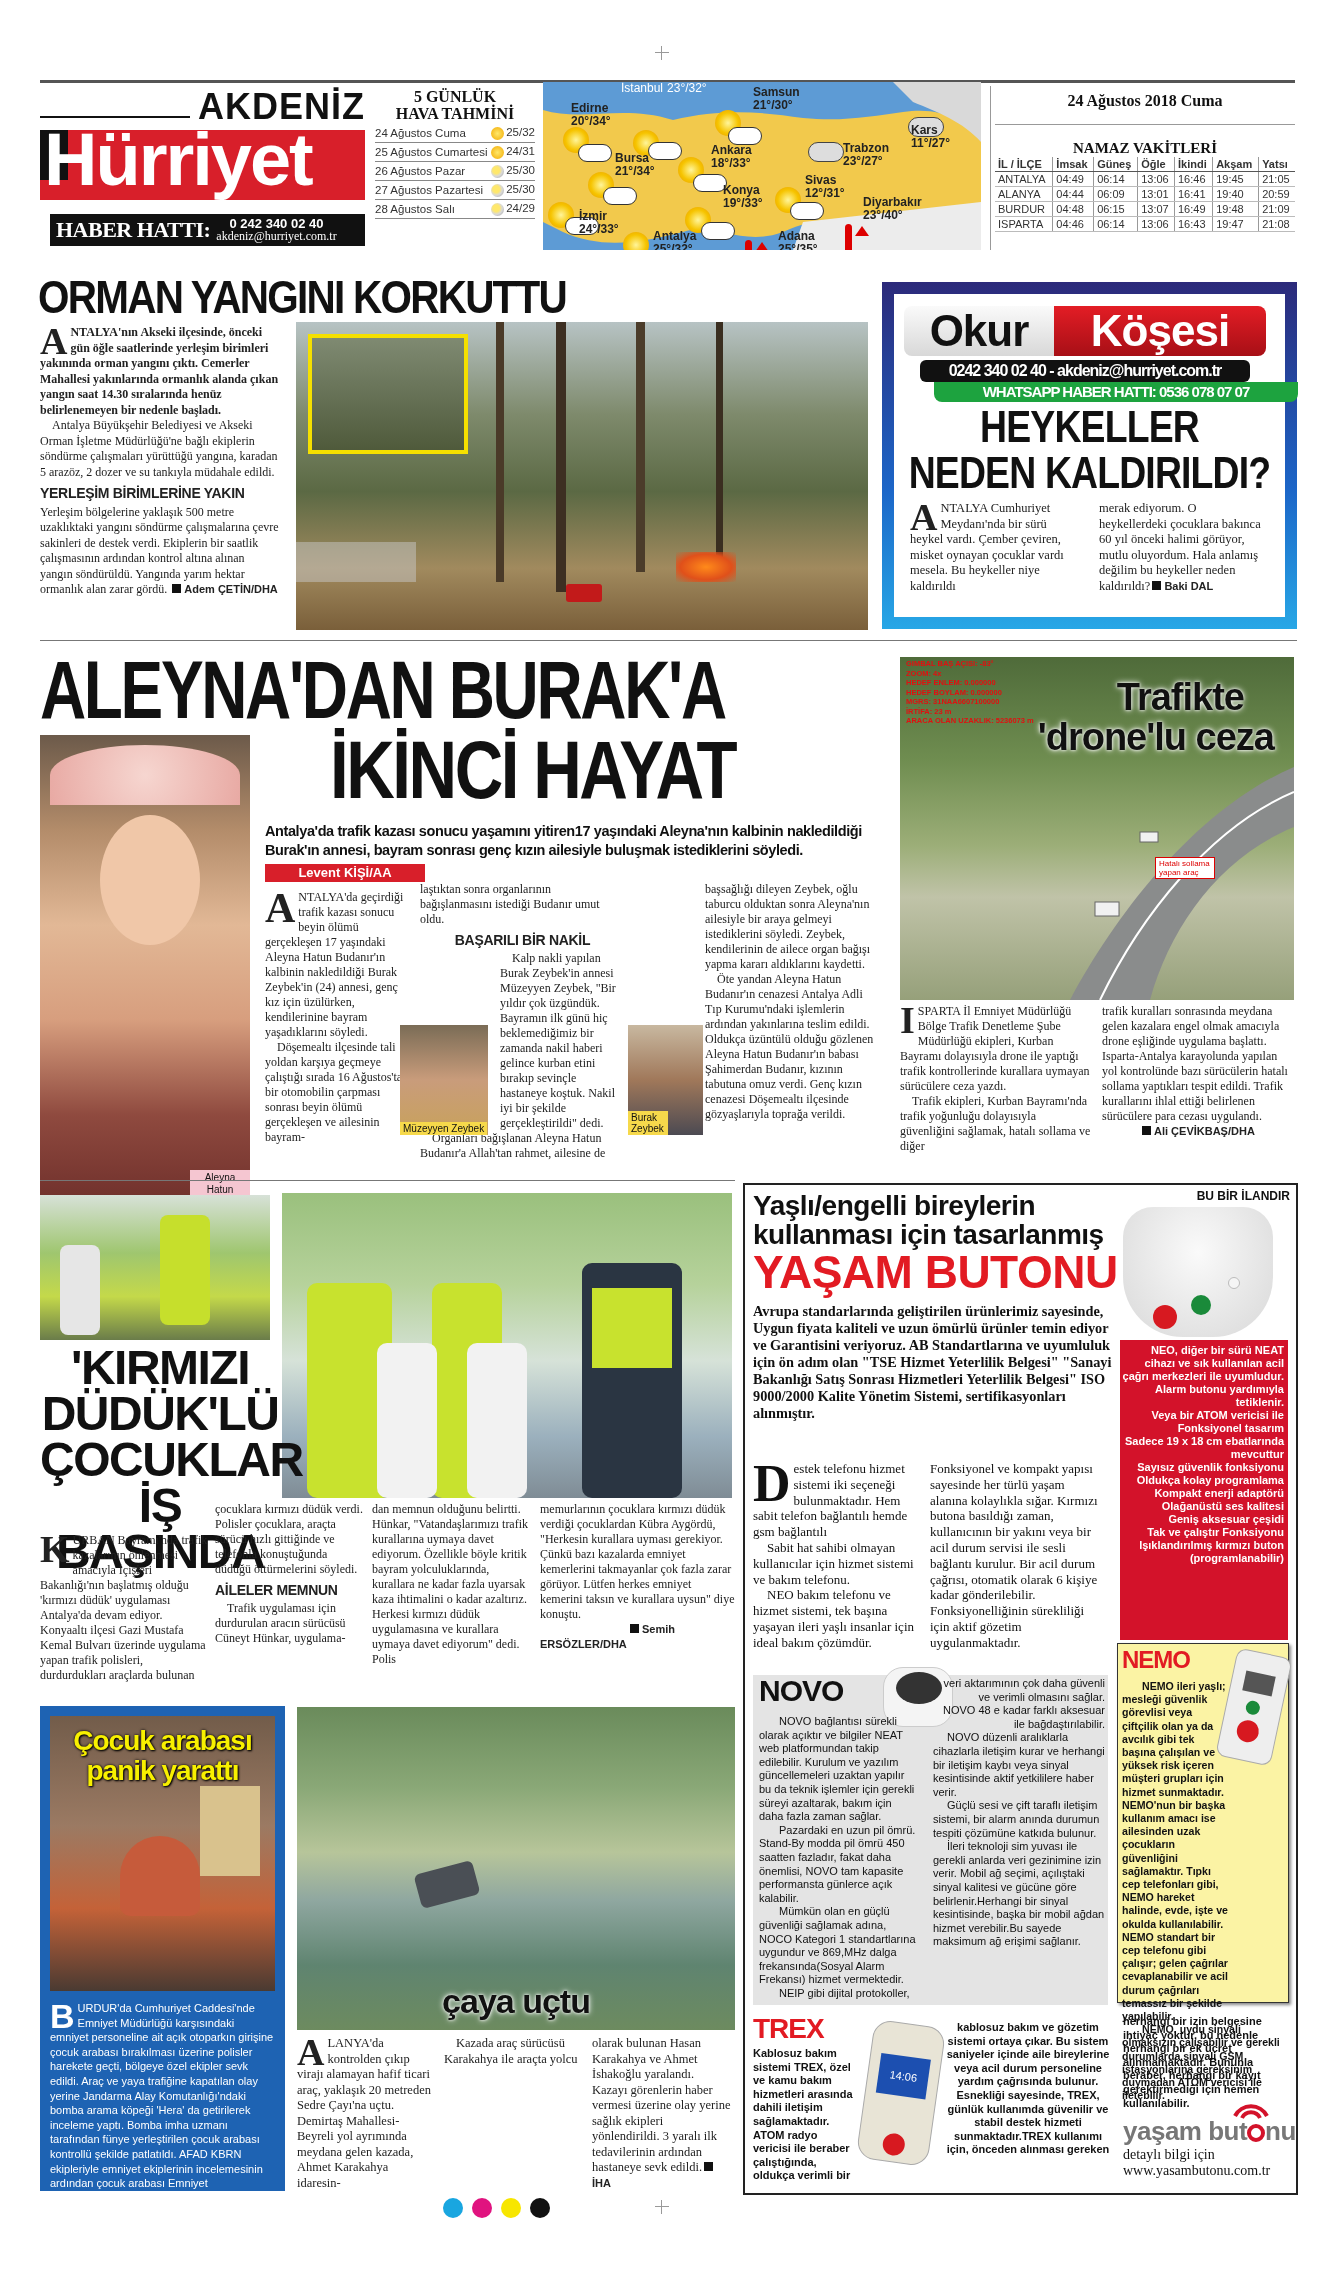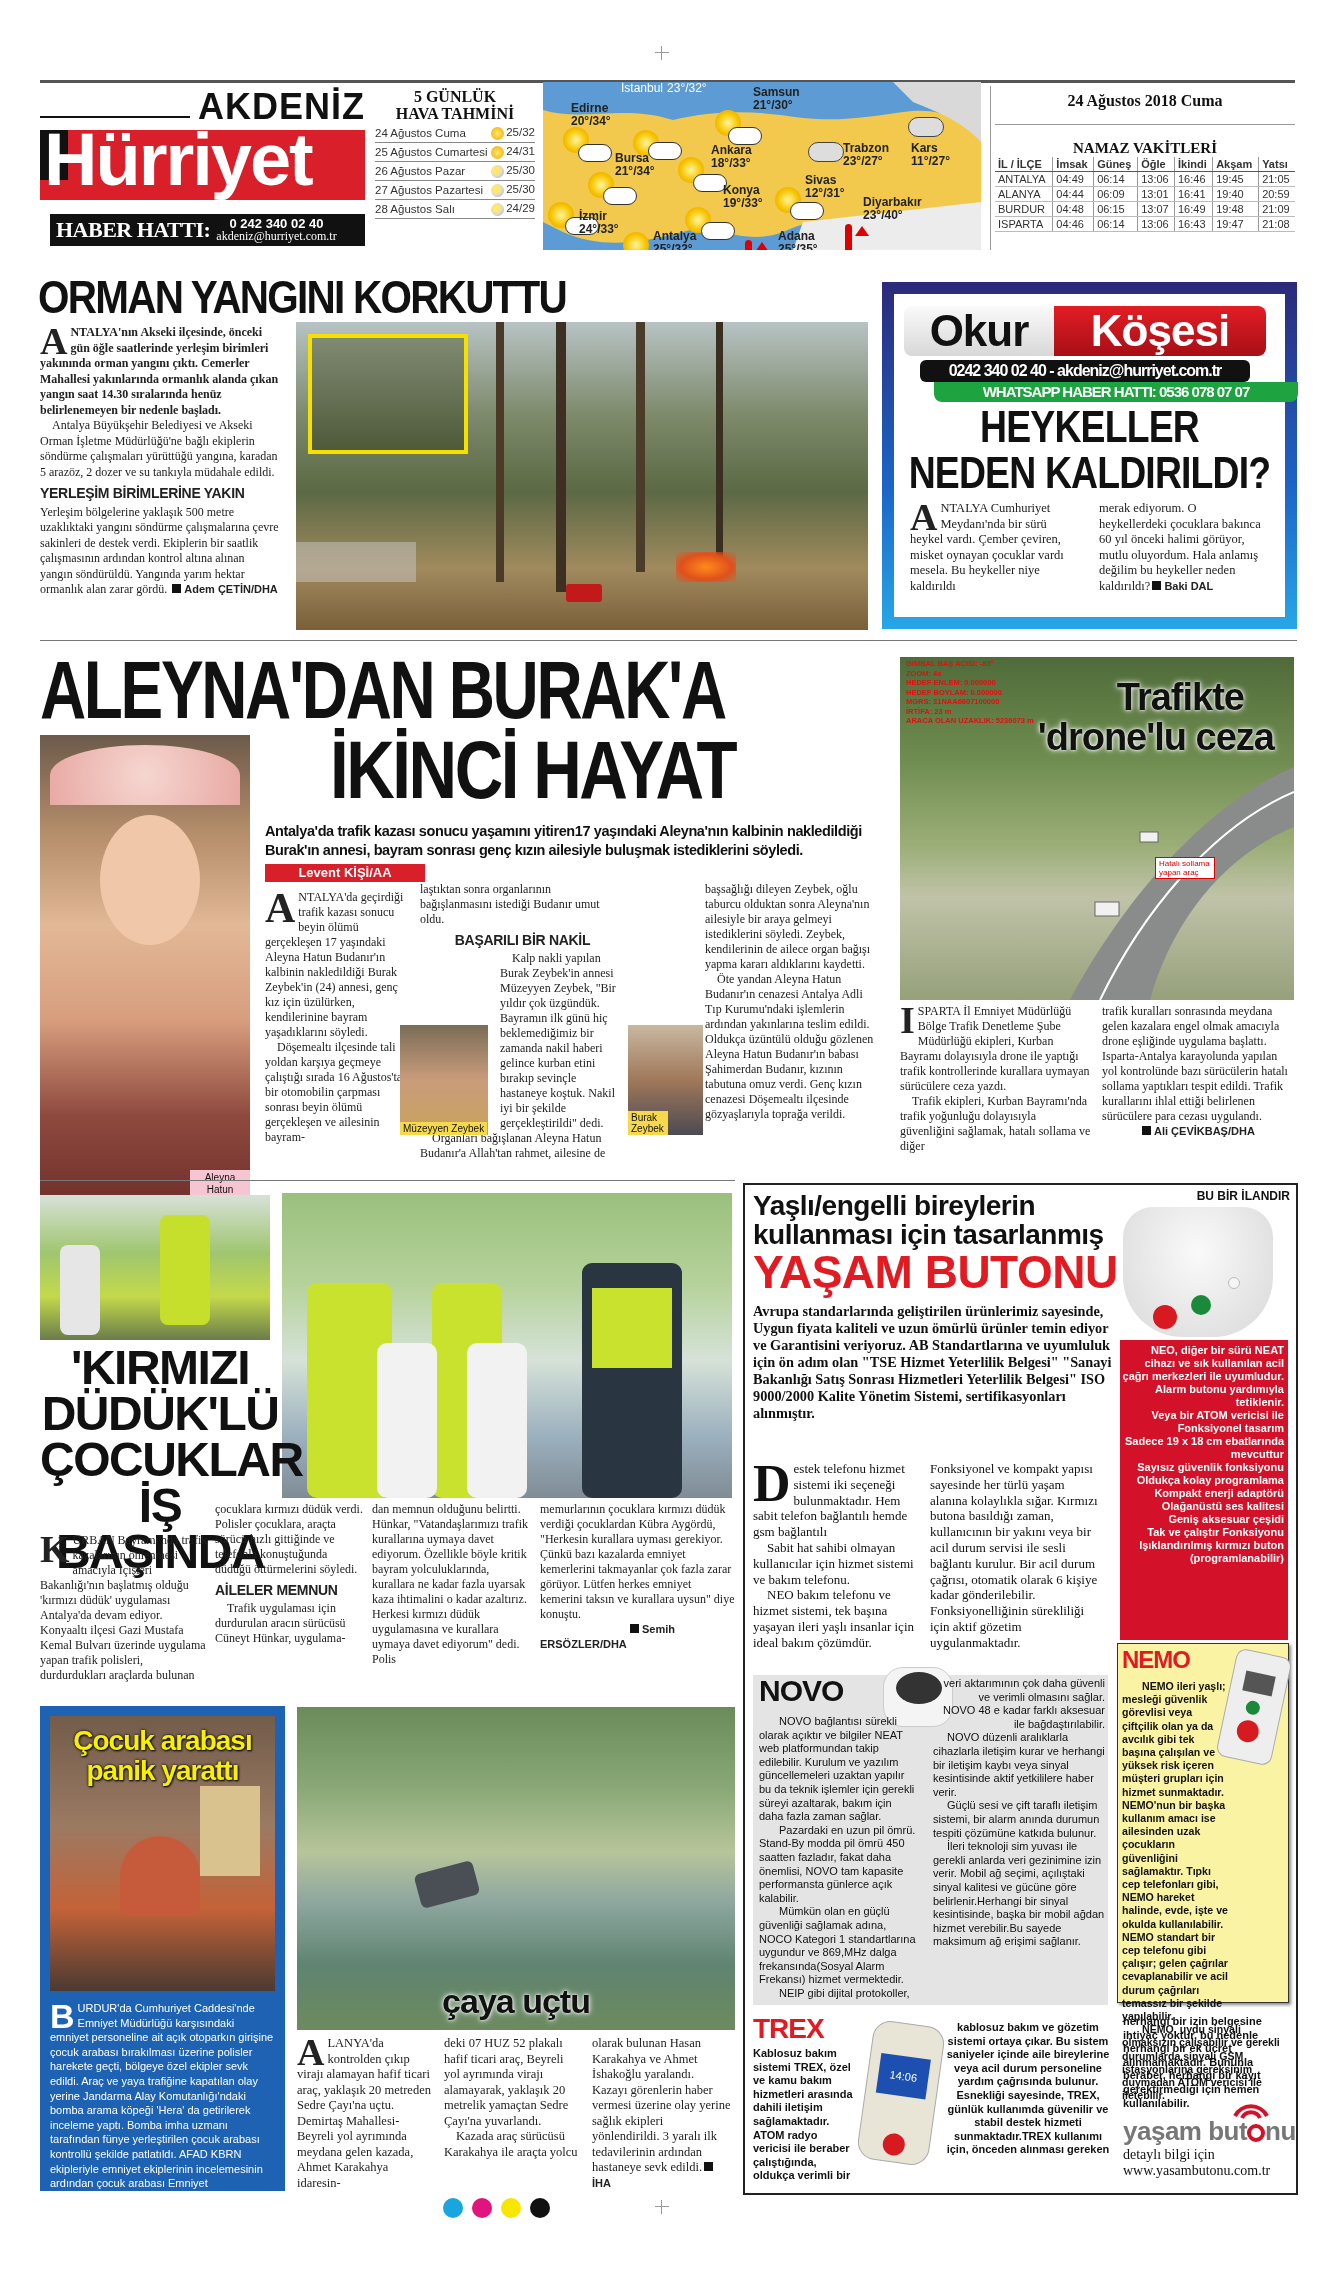--- a/index.html
+++ b/index.html
@@ -149,21 +149,21 @@
         <div>25°/35°</div>
       </div>
       <div class="map-city" style="left: 262px; top: 92px;">
         <div>Sivas</div>
         <div>12°/31°</div>
       </div>
       <div class="map-city" style="left: 300px; top: 60px;">
         <div>Trabzon</div>
         <div>23°/27°</div>
       </div>
-      <div class="map-city" style="left: 368px; top: 60px;">
+      <div class="map-city" style="left: 368px; top: 42px;">
         <div>Kars</div>
         <div>11°/27°</div>
       </div>
       <div class="map-city" style="left: 320px; top: 114px;">
         <div>Diyarbakır</div>
         <div>23°/40°</div>
       </div>
     </div>
 </div>
 
@@ -370,21 +370,20 @@
 </div>
 
 <div class="photo" style="left:297px;top:1707px;width:438px;height:323px;background:linear-gradient(180deg,#6a8b5b 0%,#8aa877 25%,#b7c59a 45%,#8fa7a0 60%,#5f8470 80%,#6d8b5f 100%)">
   <div style="position:absolute;left:120px;top:160px;width:60px;height:35px;background:#4a4f55;border-radius:6px;transform:rotate(-15deg)"></div>
   <div class="cond" style="position:absolute;left:0;top:276px;width:438px;text-align:center;color:#111;font-size:34px;line-height:36px;text-shadow:0 0 3px #fff,0 0 6px #fff">çaya uçtu</div>
 </div>
 <div class="col body-text" style="left:297px;top:2036px;width:135px;font-size:12.5px;line-height:15.5px">
   <span class="drop">A</span><span>LANYA'da kontrolden çıkıp virajı alamayan hafif ticari araç, yaklaşık 20 metreden Sedre Çayı'na uçtu. Demirtaş Mahallesi-Beyreli yol ayrımında meydana gelen kazada, Ahmet Karakahya idaresin-</span>
 </div>
 <div class="col body-text" style="left:444px;top:2036px;width:135px;font-size:12.5px;line-height:15.5px">
-  <p>deki 07 HUZ 52 plakalı hafif ticari araç, Beyreli yol ayrımında virajı alamayarak, yaklaşık 20 metrelik yamaçtan Sedre Çayı'na yuvarlandı.</p>
   <p style="text-indent:12px">Kazada araç sürücüsü Karakahya ile araçta yolcu</p>
 </div>
 <div class="col body-text" style="left:592px;top:2036px;width:140px;font-size:12.5px;line-height:15.5px">
   <span>olarak bulunan Hasan Karakahya ve Ahmet İshakoğlu yaralandı. Kazayı görenlerin haber vermesi üzerine olay yerine sağlık ekipleri yönlendirildi. 3 yaralı ilk tedavilerinin ardından hastaneye sevk edildi.</span><span class="sq"></span><span class="sig">İHA</span>
 </div>
 
 <div class="abs" id="print-dots" style="left:443px;top:2198px;display:flex;gap:9px">
     <div style="width: 20px; height: 20px; border-radius: 50%; background: rgb(25, 166, 224);"></div>
     <div style="width: 20px; height: 20px; border-radius: 50%; background: rgb(224, 19, 127);"></div>
     <div style="width: 20px; height: 20px; border-radius: 50%; background: rgb(247, 230, 0);"></div>

